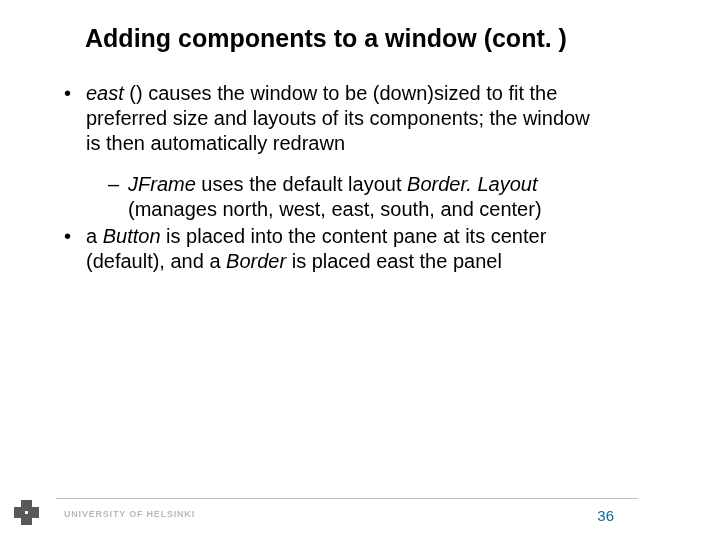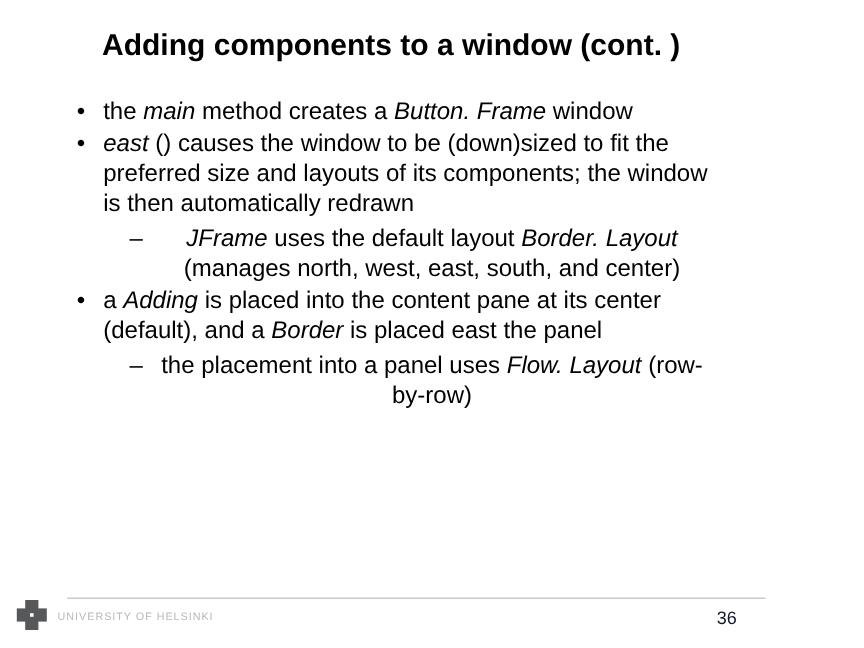--- a/index.html
+++ b/index.html
@@ -50,22 +50,21 @@
     line-height: 1.25;
   }
   ul.sub {
     list-style: none;
     margin: 0;
     padding: 0 0 0 20px;
   }
   ul.sub > li {
     position: relative;
     padding-left: 22px;
-    margin-top: 4px;
-    text-align: center;
+    margin-top: 16px;
   }
   ul.sub > li::before {
     content: "–";
     position: absolute;
     left: 2px;
     top: 0;
     font-size: 20px;
     line-height: 1.25;
   }
   .i { font-style: italic; }
@@ -82,70 +81,66 @@
     right: 14px;
     top: 4px;
     height: 1px;
     background: #bfbfbf;
   }
   .pagenum {
     position: absolute;
     right: 38px;
     bottom: 4px;
     font-size: 15px;
-    color: #0f172a;
+    color: #0369a1;
   }
   .logo {
     position: absolute;
     left: 14px;
     bottom: 0;
   }
   .logo .sq {
     position: absolute;
     width: 11px;
     height: 11px;
     background: #56585a;
   }
   .logo .s1 { left: 7px; top: 0; }
   .logo .s2 { left: 14px; top: 7px; }
   .logo .s3 { left: 0; top: 7px; }
   .logo .s4 { left: 7px; top: 14px; }
   .logo-text {
     position: absolute;
-    left: 34px;
+    left: 50px;
     top: 9px;
     font-size: 9px;
     letter-spacing: 0.8px;
     color: #b9b9b9;
-    font-weight: 400;
+    font-weight: 700;
     white-space: nowrap;
   }
 </style>
 </head>
 <body>
 
 <div class="slide">
 
   <div class="title">Adding components to a window (cont. )</div>
 
   <div class="body">
     <ul class="top">
 
-      <li><span>the </span><span class="i">main</span><span> method creates a </span><span class="i">Button. Frame</span><span> window</span></li>
 
       <li><span class="i">east</span><span> () causes the window to be (down)sized to fit the preferred size and layouts of its components; the window is then automatically redrawn</span>
         <ul class="sub">
           <li><span class="i">JFrame</span><span> uses the default layout </span><span class="i">Border. Layout</span><span> (manages north, west, east, south, and center)</span></li>
         </ul>
       </li>
 
-      <li><span>a </span><span class="i">Adding</span><span> is placed into the content pane at its center (default), and a </span><span class="i">Border</span><span> is placed east the panel</span>
-        <ul class="sub">
-          <li><span>the placement into a panel uses </span><span class="i">Flow. Layout</span><span> (row-by-row)</span></li>
-        </ul>
+      <li><span>a </span><span class="i">Button</span><span> is placed into the content pane at its center (default), and a </span><span class="i">Border</span><span> is placed east the panel</span>
       </li>
 
 
     </ul>
   </div>
 
   <div class="footer">
     <div class="footer-line"></div>
     <div class="pagenum">36</div>
     <div class="logo" style="width:30px;height:28px;">

